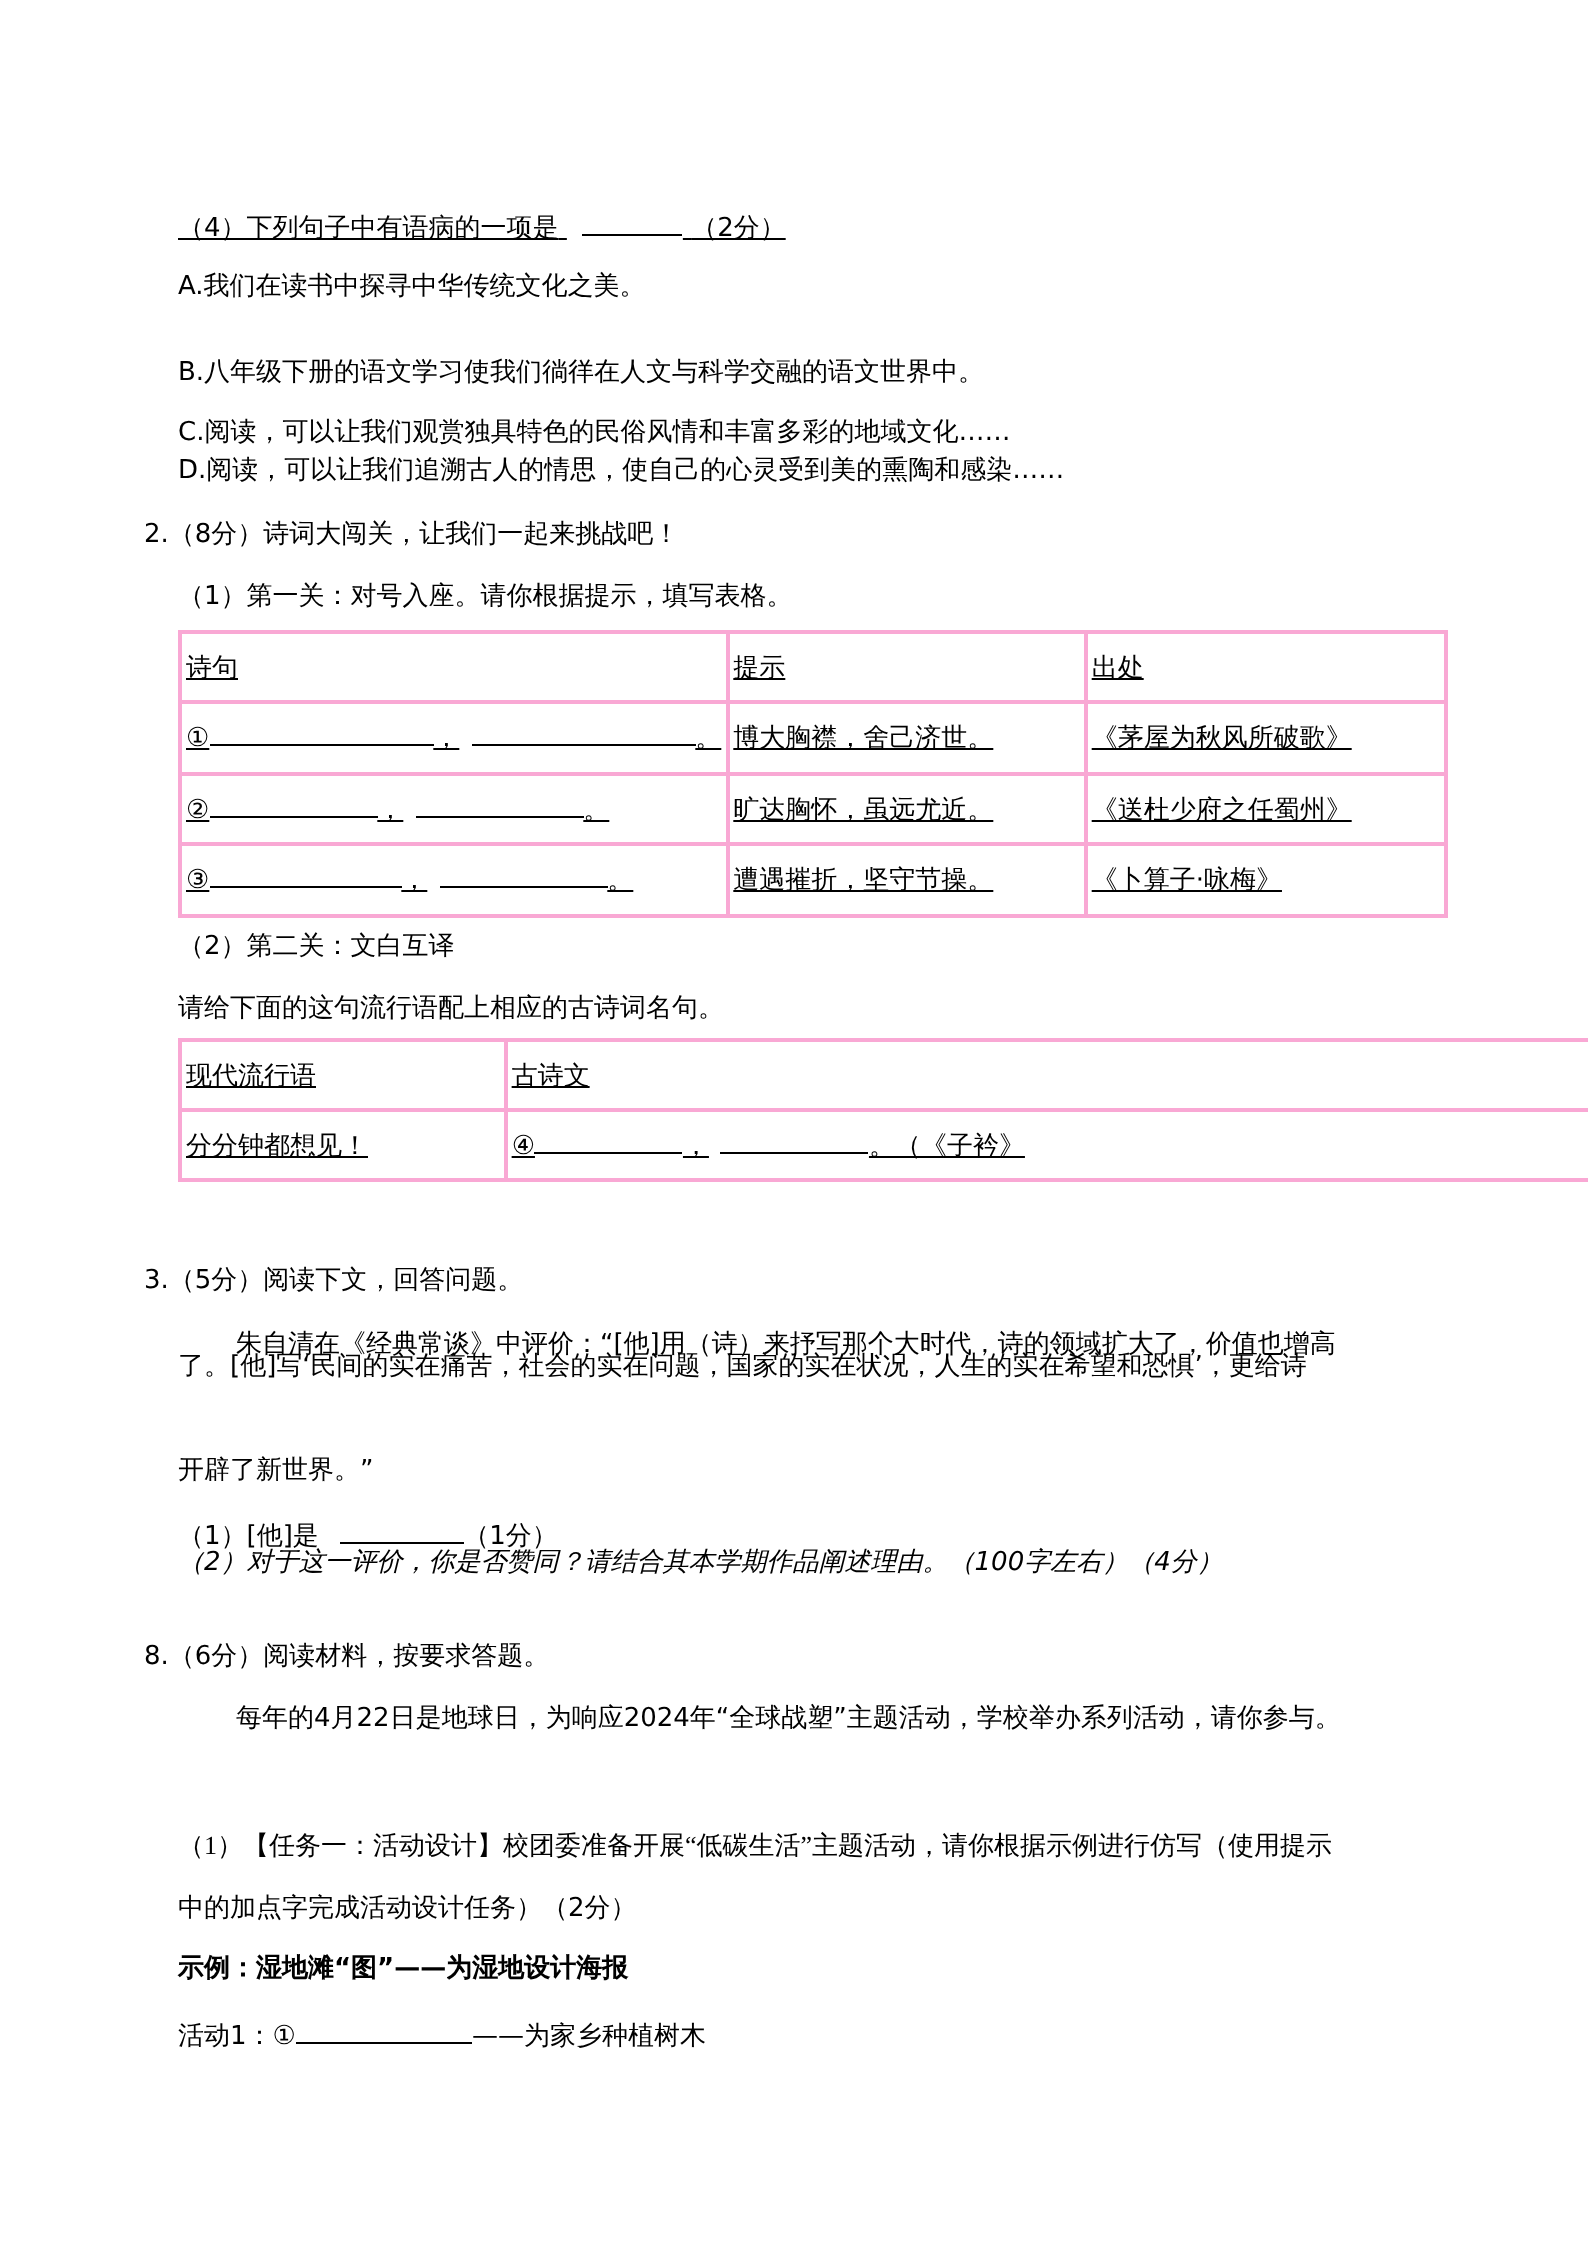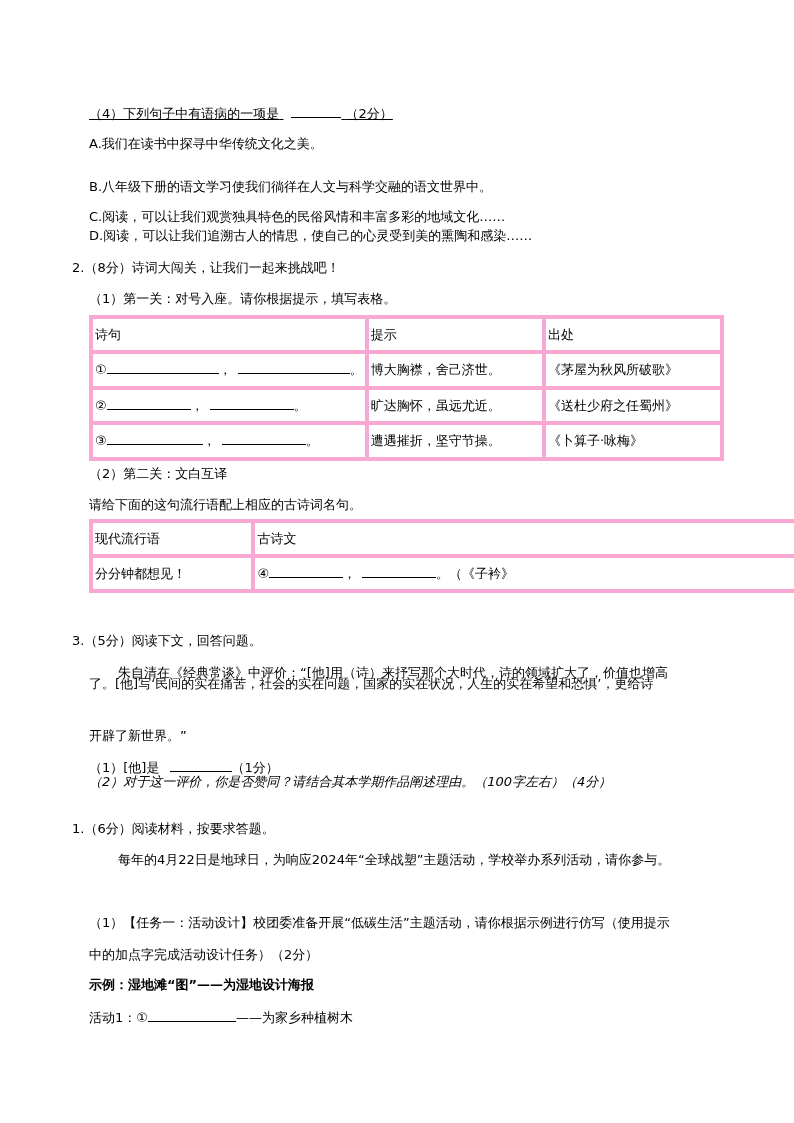--- a/index.html
+++ b/index.html
@@ -1,21 +1,21 @@
 <!DOCTYPE html>
 <html><head>
 <meta charset="utf-8">
 <style>
   html, body { margin: 0; padding: 0; background: #ffffff; }
   body { width: 794px; height: 1123px; position: relative; overflow: hidden;
          font-family: "DejaVu Sans", "Liberation Sans", sans-serif; color: #000; font-size: 13px; }
   .line { position: absolute; white-space: nowrap; line-height: 16px; height: 16px; }
   .blank { display: inline-block; border-bottom: 1px solid #000; height: 12px; vertical-align: baseline; }
   table.grid { position: absolute; border-collapse: collapse; }
-  table.grid td { border: 4px solid #f9a8d4; padding: 0 2px; font-size: 13px; white-space: nowrap; vertical-align: middle; }
+  table.grid td { border: 2px solid #f9a8d4; padding: 0 2px; font-size: 13px; white-space: nowrap; vertical-align: middle; text-decoration: underline; }
 </style>
 </head>
 <body>
 
 <div class="line" style="left:89px; top:105px;text-decoration:underline;">
   <span>（4）下列句子中有语病的一项是</span>
   <span class="blank" style="width:50px; margin-left:8px;"></span>
   <span>（2分）</span>
 </div>
 <div class="line" style="left:89px; top:136px;">A.我们在读书中探寻中华传统文化之美。</div>
@@ -87,20 +87,20 @@
 <div class="line" style="left:72px; top:633px;">3.（5分）阅读下文，回答问题。</div>
 <div class="line" style="left:118px; top:665px;">朱自清在《经典常谈》中评价：“[他]用（诗）来抒写那个大时代，诗的领域扩大了，价值也增高</div>
 <div class="line" style="left:89px; top:676px;">了。[他]写‘民间的实在痛苦，社会的实在问题，国家的实在状况，人生的实在希望和恐惧’，更给诗</div>
 <div class="line" style="left:89px; top:728px;">开辟了新世界。”</div>
 <div class="line" style="left:89px; top:759px;">
   <span>（1）[他]是</span>
   <span class="blank" style="width:62px; margin-left:6px;"></span><span>（1分）</span>
 </div>
 <div class="line" style="left:89px; top:774px;font-style:italic;">（2）对于这一评价，你是否赞同？请结合其本学期作品阐述理由。（100字左右）（4分）</div>
 
-<div class="line" style="left:72px; top:821px;">1.（6分）阅读材料，按要求答题。</div>
+<div class="line" style="left:72px; top:821px;">8.（6分）阅读材料，按要求答题。</div>
 <div class="line" style="left:118px; top:852px;">每年的4月22日是地球日，为响应2024年“全球战塑”主题活动，学校举办系列活动，请你参与。</div>
-<div class="line" style="left:89px; top:915px;">（1）【任务一：活动设计】校团委准备开展“低碳生活”主题活动，请你根据示例进行仿写（使用提示</div>
+<div class="line" style="left:89px; top:915px;font-family:Liberation Serif, serif;">（1）【任务一：活动设计】校团委准备开展“低碳生活”主题活动，请你根据示例进行仿写（使用提示</div>
 <div class="line" style="left:89px; top:947px;">中的加点字完成活动设计任务）（2分）</div>
 <div class="line" style="left:89px; top:977px;font-weight:bold;">示例：湿地滩“图”——为湿地设计海报</div>
 <div class="line" style="left:89px; top:1009px;">
   <span>活动1：①</span><span class="blank" style="width:88px;"></span><span>——为家乡种植树木</span>
 </div>
 
 </body></html>

